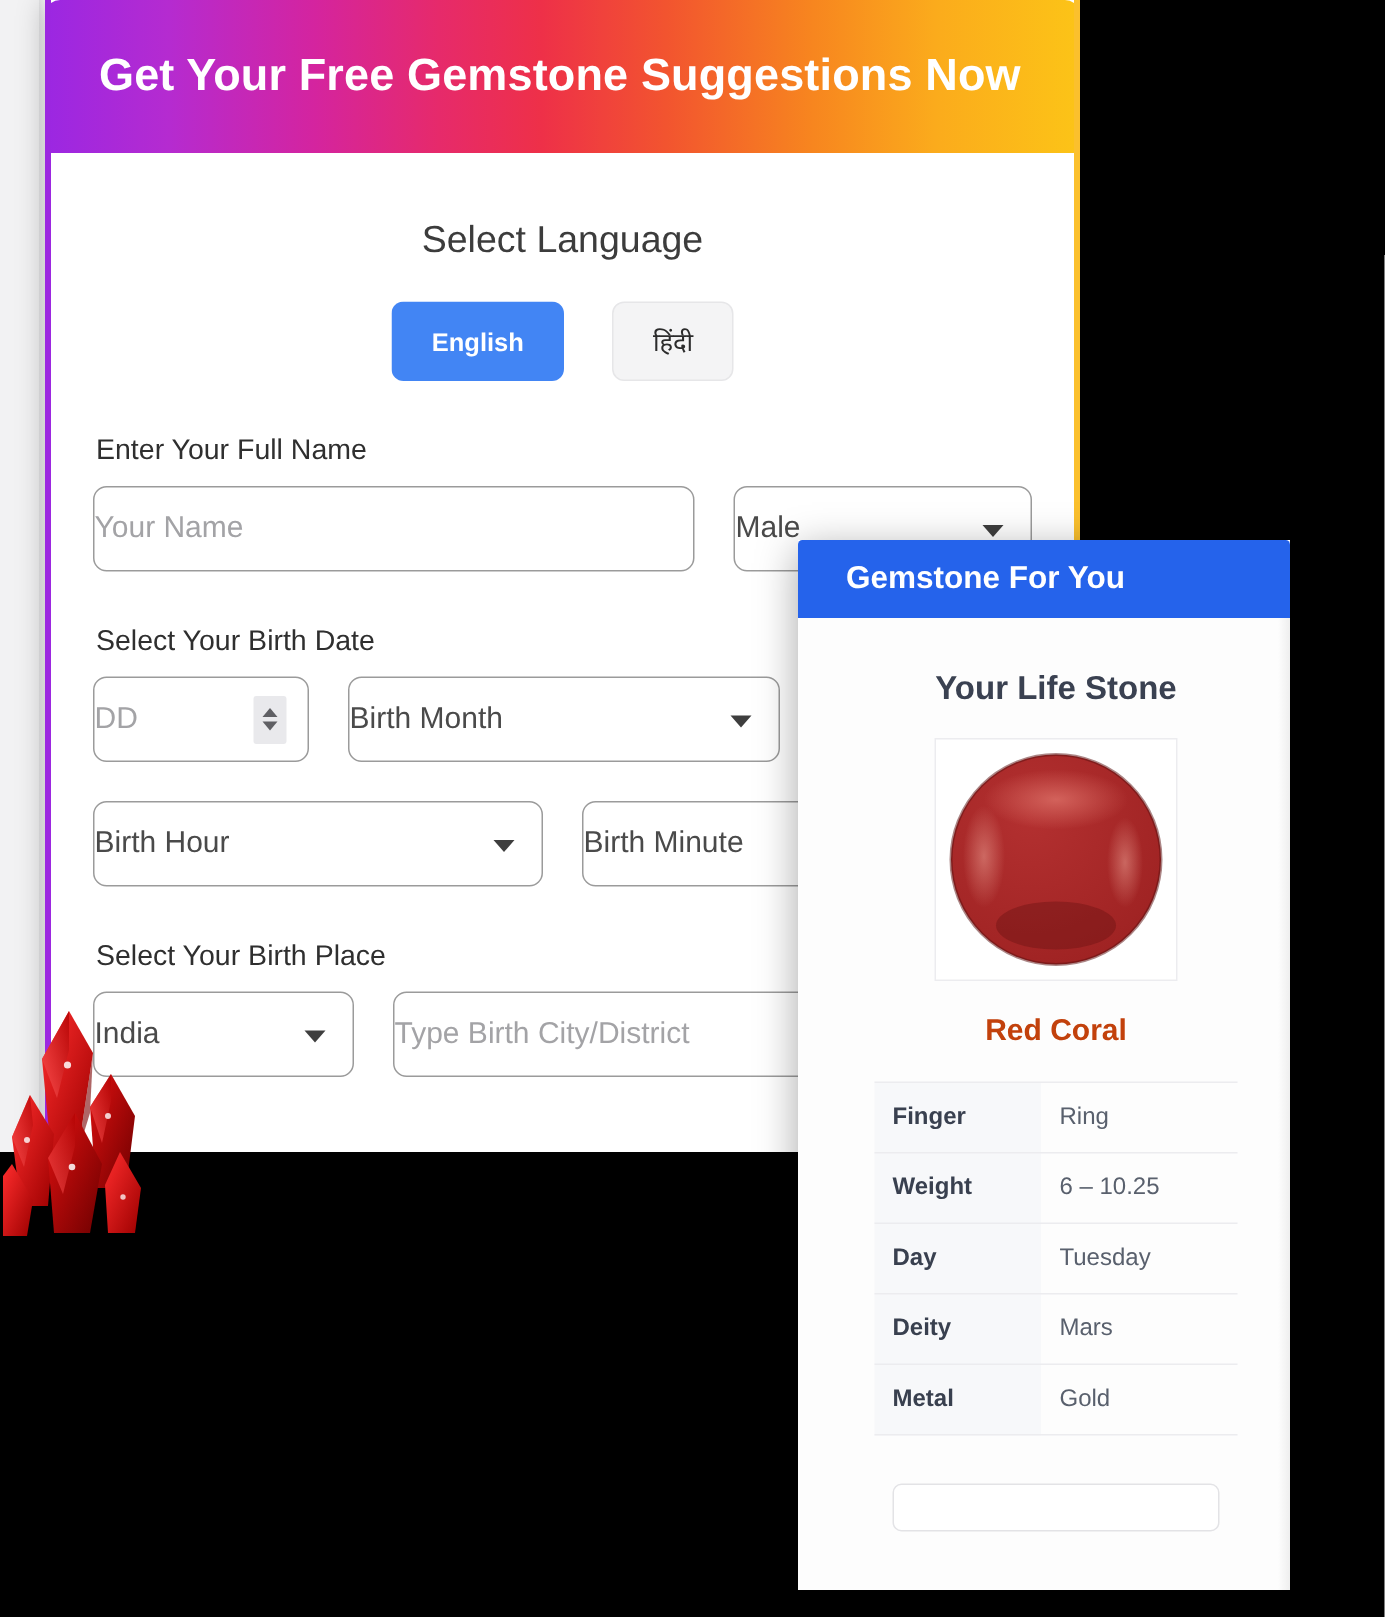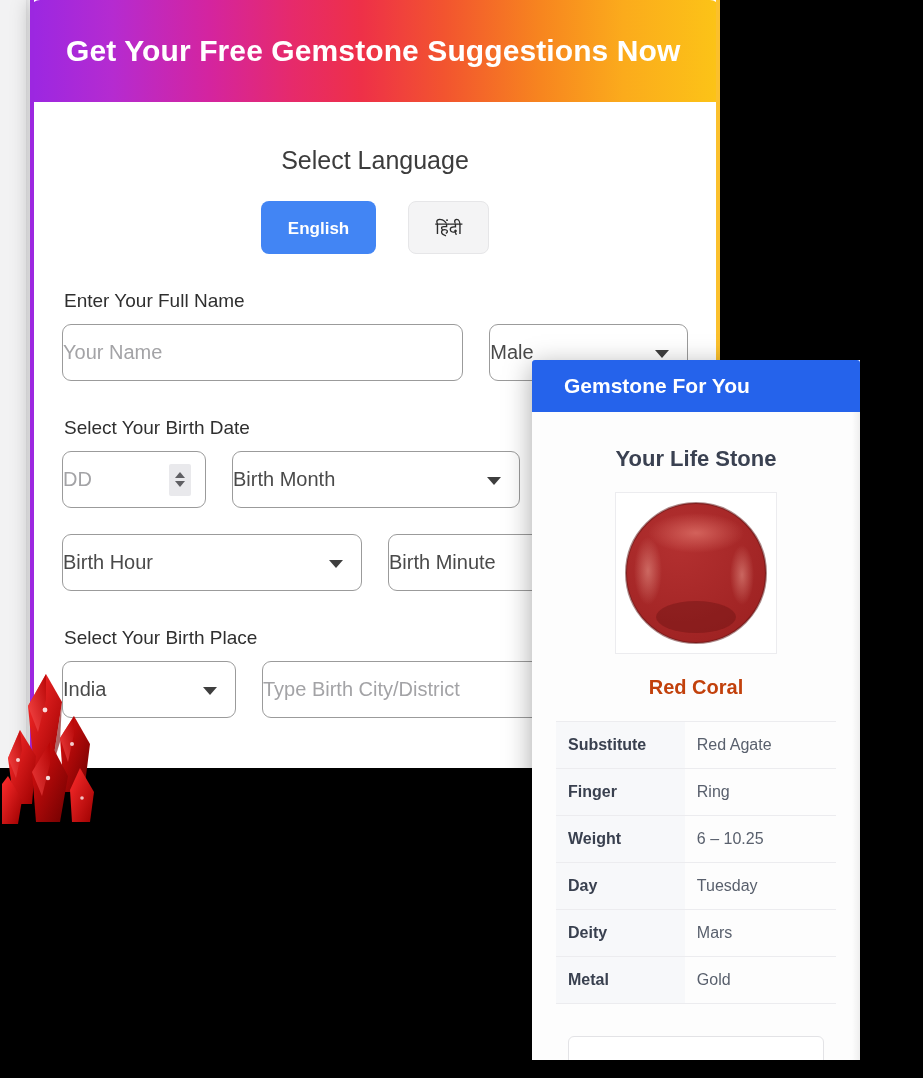--- a/index.html
+++ b/index.html
@@ -125,21 +125,21 @@
     z-index:50;overflow:hidden;
   }
   .gem-header{
     background:#2563eb;height:52px;display:flex;align-items:center;
     border-radius:3px 3px 0 0;
   }
   .gem-header h2{
     margin:0;padding-left:32px;color:#fff;font-size:21px;font-weight:bold;
     white-space:nowrap;
   }
-  .gem-body{padding:0 24px;}
+  .gem-body{padding:0 35px;margin-left:16px;}
   .gem-sub{
     text-align:center;font-size:22px;font-weight:bold;color:#3a4151;
     margin:34px 0 0 0;
   }
   .stone-wrap{display:flex;justify-content:center;margin-top:20px;}
   .stone-frame{
     width:160px;height:160px;border:1px solid #ececef;background:#fff;
     display:flex;align-items:center;justify-content:center;
   }
   .stone-name{
@@ -290,24 +290,20 @@
             <circle cx="74" cy="74" r="70" fill="none" stroke="#5a0f0f" stroke-width="2" opacity=".5"></circle>
           </svg>
         </div>
       </div>
 
       <div class="stone-name">Red Coral</div>
 
       <table class="gem-table">
         <tbody>
           <tr>
-            <td class="k">Substitute</td>
-            <td class="v">Red Agate</td>
-          </tr>
-          <tr>
             <td class="k">Finger</td>
             <td class="v">Ring</td>
           </tr>
           <tr>
             <td class="k">Weight</td>
             <td class="v">6 – 10.25</td>
           </tr>
           <tr>
             <td class="k">Day</td>
             <td class="v">Tuesday</td>

